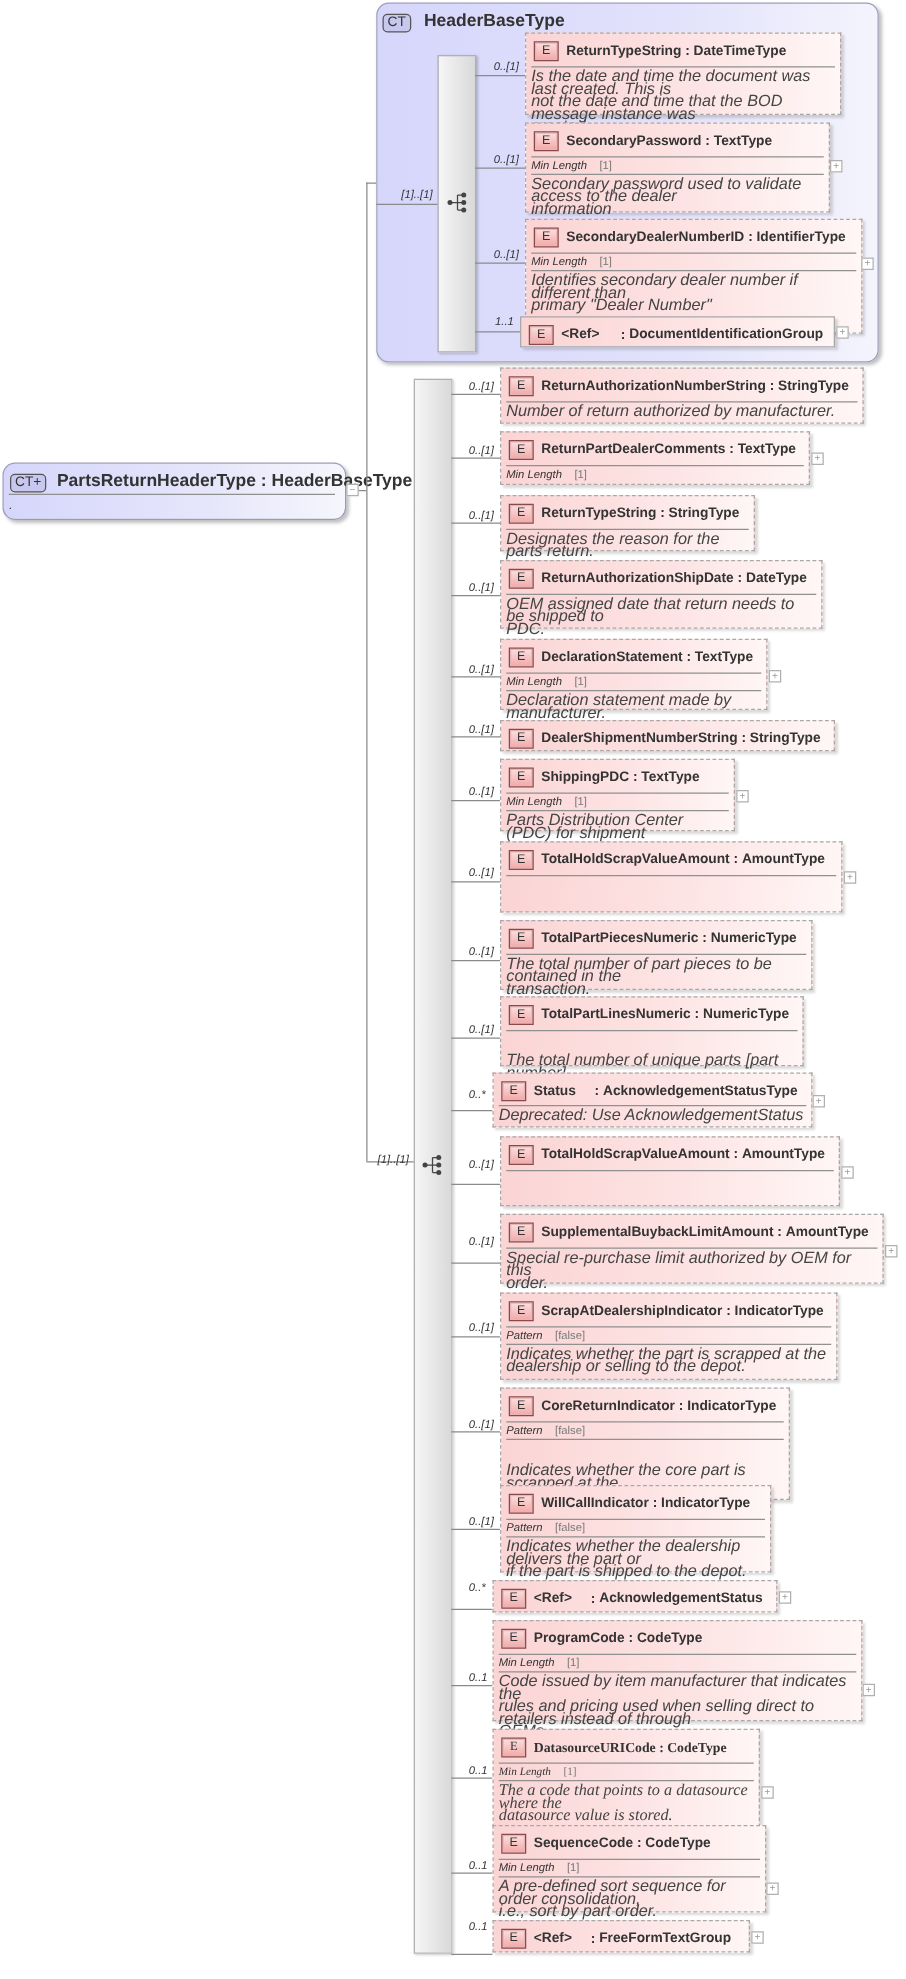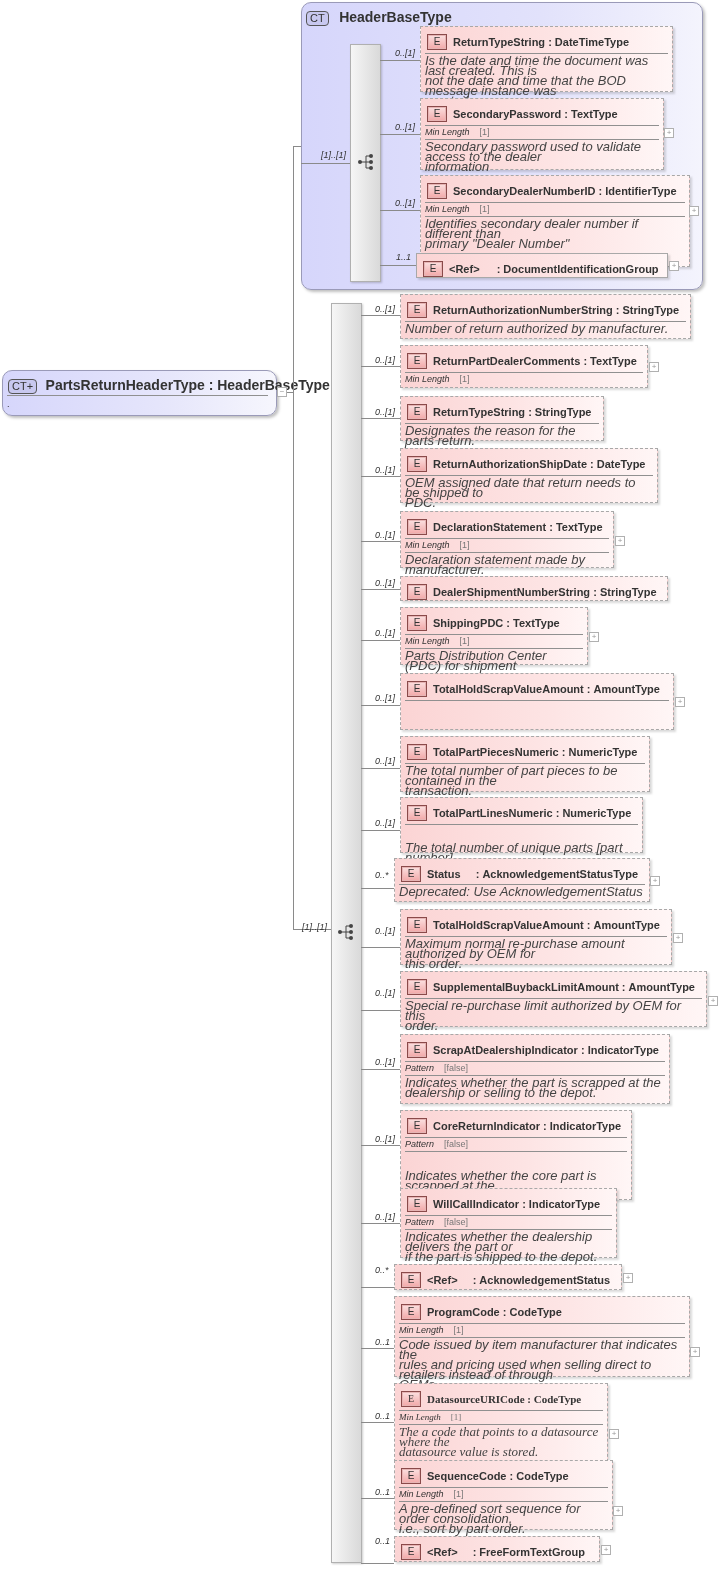--- a/index.html
+++ b/index.html
@@ -229,22 +229,20 @@
   <div class="sep" style="top:25px;"></div>
   <div class="doc" style="top:28px;left:4px;">Deprecated: Use AcknowledgementStatus</div>
 </div>
 <div class="plus" style="left:650px;top:876px;">+</div>
 
 <div class="hline" style="left:361px;top:947px;width:39px;"></div>
 <div class="occ" style="left:375px;top:926px;">0..[1]</div>
 <div class="card" style="left:400px;top:909px;width:272px;height:56px;">
   <div class="hdr"><span class="ebadge">E</span><span class="ename">TotalHoldScrapValueAmount</span><span class="ename"> : </span><span class="ename">AmountType</span></div>
   <div class="sep" style="top:26px;"></div>
-  <div class="doc" style="top:29px;left:4px;white-space:pre-line;">Maximum normal re-purchase amount authorized by OEM for
-this order.</div>
 </div>
 <div class="plus" style="left:673px;top:933px;">+</div>
 
 <div class="hline" style="left:361px;top:1010px;width:39px;"></div>
 <div class="occ" style="left:375px;top:988px;">0..[1]</div>
 <div class="card" style="left:400px;top:971px;width:307px;height:56px;">
   <div class="hdr"><span class="ebadge">E</span><span class="ename">SupplementalBuybackLimitAmount</span><span class="ename"> : </span><span class="ename">AmountType</span></div>
   <div class="sep" style="top:26px;"></div>
   <div class="doc" style="top:29px;left:4px;white-space:pre-line;">Special re-purchase limit authorized by OEM for this
 order.</div>

